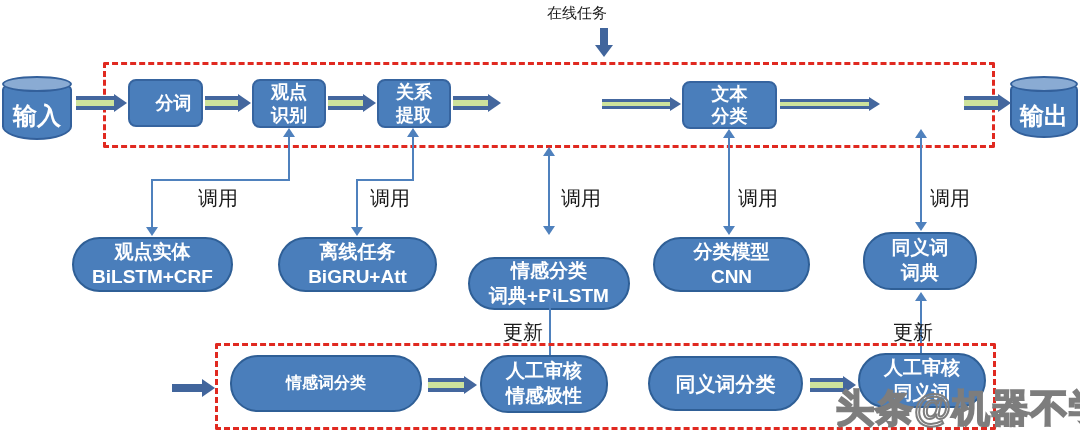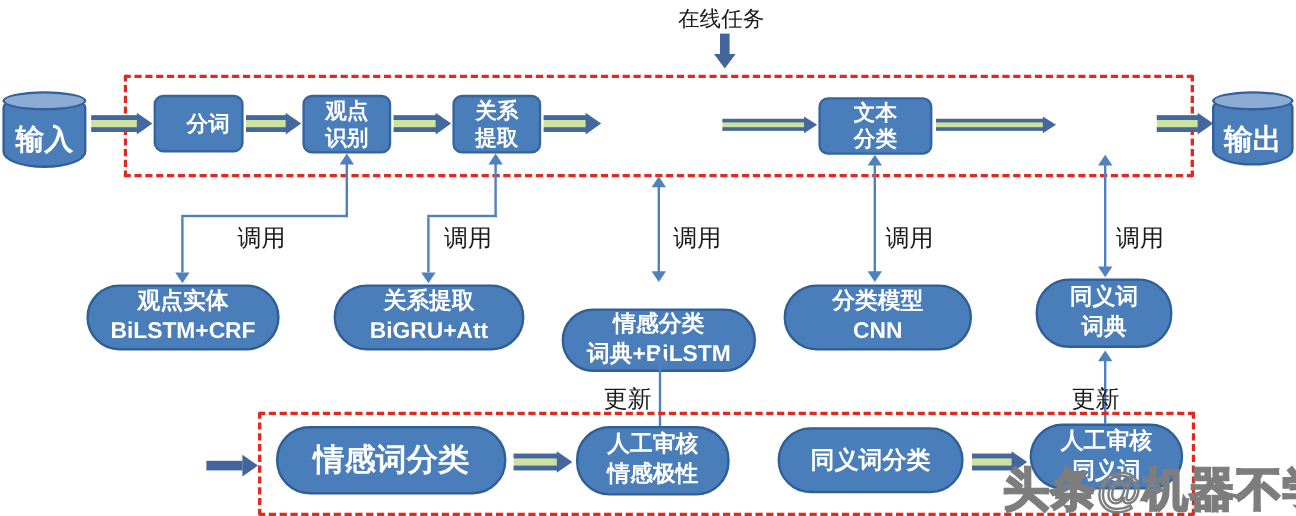--- a/index.html
+++ b/index.html
@@ -57,21 +57,21 @@
     border-right:6px solid transparent;border-top:9px solid #4f81bd;}
   
   .watermark{position:absolute;font-size:38px;font-weight:bold;letter-spacing:1px;white-space:nowrap;
     color:rgba(255,255,255,0.15);-webkit-text-stroke:2px #7d7d7d;}
 </style>
 </head>
 <body>
 
 <div id="canvas">
 
-  <div class="plain-label" style="left:536px;top:4px;width:130px;font-size:18px;">在线任务</div>
+  <div class="plain-label" style="left:512px;top:4px;width:130px;font-size:15px;">在线任务</div>
   <div class="solid-down" style="left:595px;top:28px;width:18px;height:29px;">
     <div class="s" style="height:17px;"></div>
       <div class="h"></div>
   </div>
 
   <div class="dashed-box" style="left:103px;top:62px;width:886px;height:80px;"></div>
 
   <div class="cyl" style="left:2px;top:76px;width:70px;height:64px;">
     <div class="cyl-body"></div>
       <div class="cyl-top"></div>
@@ -164,21 +164,21 @@
   <div class="plain-label" style="left:360px;top:185px;width:60px;">调用</div>
   <div class="plain-label" style="left:551px;top:185px;width:60px;">调用</div>
   <div class="plain-label" style="left:728px;top:185px;width:60px;">调用</div>
   <div class="plain-label" style="left:920px;top:185px;width:60px;">调用</div>
 
   <div class="pill" style="left:72px;top:237px;width:161px;height:55px;">
     <span>观点实体</span>
       <span>BiLSTM+CRF</span>
   </div>
   <div class="pill" style="left:278px;top:237px;width:159px;height:55px;">
-    <span>关系提取</span>
+    <span>离线任务</span>
       <span>BiGRU+Att</span>
   </div>
   <div class="pill" style="left:468px;top:237px;width:162px;height:53px;margin-top:20px;">
     <span>情感分类</span>
       <span>词典+BiLSTM</span>
   </div>
   <div class="pill" style="left:653px;top:237px;width:157px;height:55px;">
     <span>分类模型</span>
       <span>CNN</span>
   </div>
@@ -199,21 +199,21 @@
   <div class="plain-label" style="left:495px;top:319px;width:56px;">更新</div>
   <div class="plain-label" style="left:885px;top:319px;width:56px;">更新</div>
 
   <div class="dashed-box" style="left:215px;top:343px;width:775px;height:81px;"></div>
 
   <div class="solid-right" style="left:172px;top:379px;width:43px;height:18px;">
     <div class="s" style="width:30px;"></div>
       <div class="h"></div>
   </div>
 
-  <div class="pill" style="left:230px;top:355px;width:192px;height:57px;font-size:26px;">
+  <div class="pill" style="left:230px;top:355px;width:192px;height:57px;font-size:16px;">
     <span>情感词分类</span>
       <span></span>
   </div>
   <div class="pill" style="left:480px;top:355px;width:128px;height:58px;">
     <span>人工审核</span>
       <span>情感极性</span>
   </div>
   <div class="pill" style="left:648px;top:356px;width:155px;height:55px;font-size:20px;">
     <span>同义词分类</span>
       <span></span>

